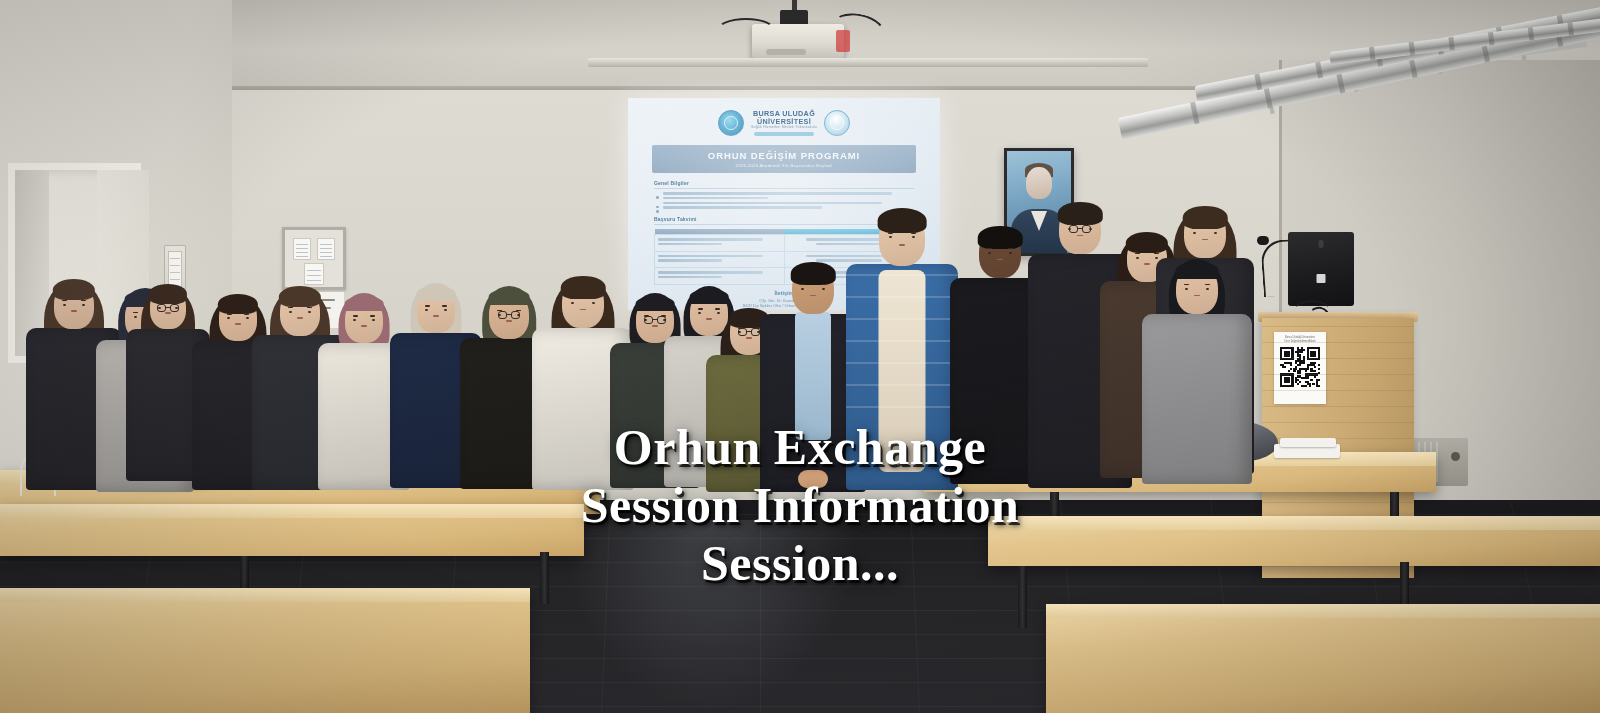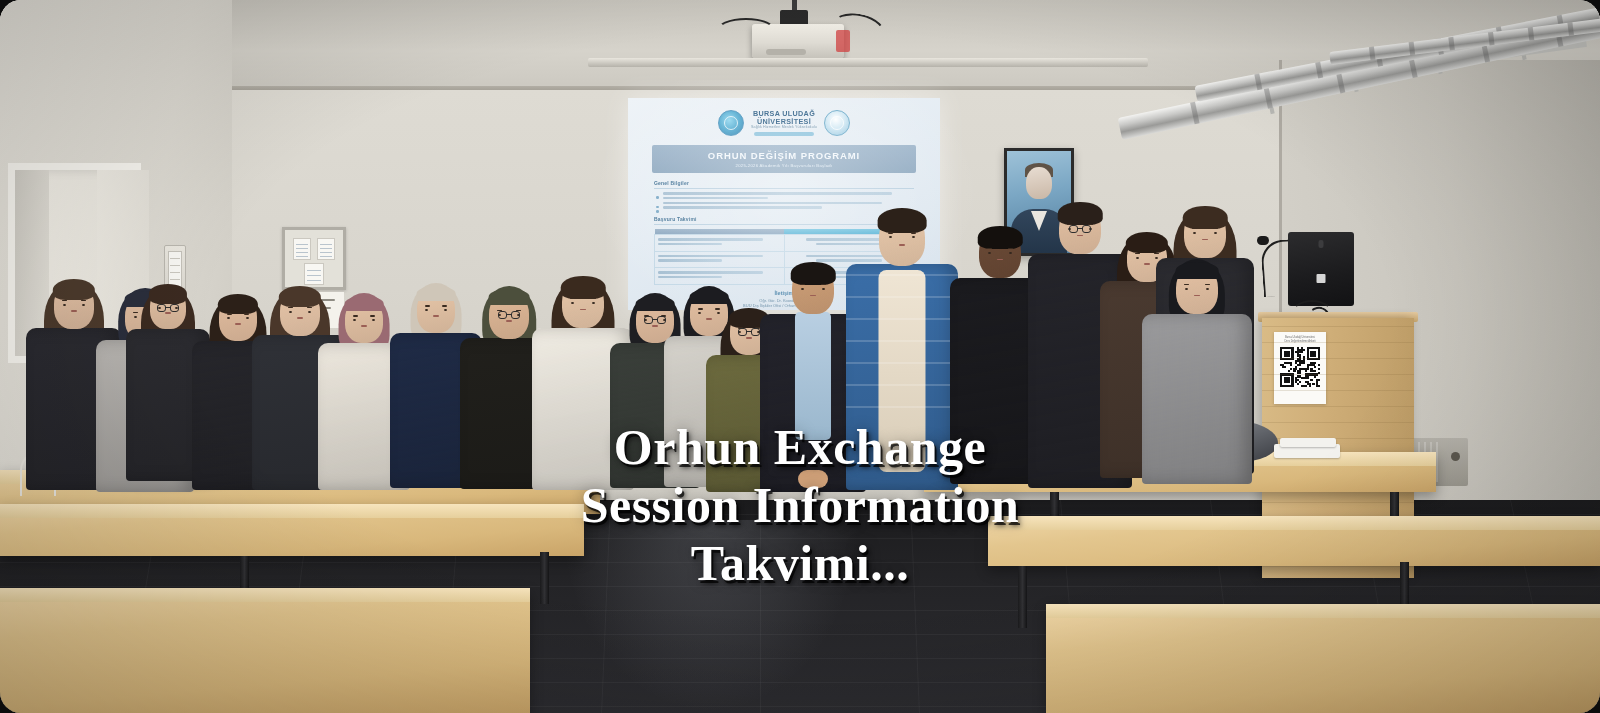--- a/index.html
+++ b/index.html
@@ -8,21 +8,20 @@
     width: 1600px; height: 713px;
     background: #0c0c0c; overflow: hidden;
     font-family: "Liberation Sans", sans-serif;
   }
 
   #photo {
     position: relative;
     width: 1600px; height: 713px;
     overflow: hidden;
     background: #cfcbc3;
-    border-radius: 21px;
   }
 
   
   .ceiling {
     position absolute;
     position: absolute; left: 0; top: 0; width: 1600px; height: 92px;
     background: linear-gradient(180deg,#c8c5bd 0%, #d6d3cb 55%, #cbc8c0 100%);
   }
   .ceiling-edge {
     position: absolute; left: 0; top: 86px; width: 1600px; height: 7px;
@@ -1220,16 +1219,16 @@
 
   <div class="desk" style="left:1046px;top:604px;width:554px;height:109px;">
     <div class="desk-top"></div>
   </div>
 
   <div class="vignette"></div>
 
   <div class="overlay-title">
     <span>Orhun Exchange</span>
     <span>Session Information</span>
-    <span>Takvimi...</span>
+    <span>Session...</span>
   </div>
 
 </div>
 
 </body></html>

